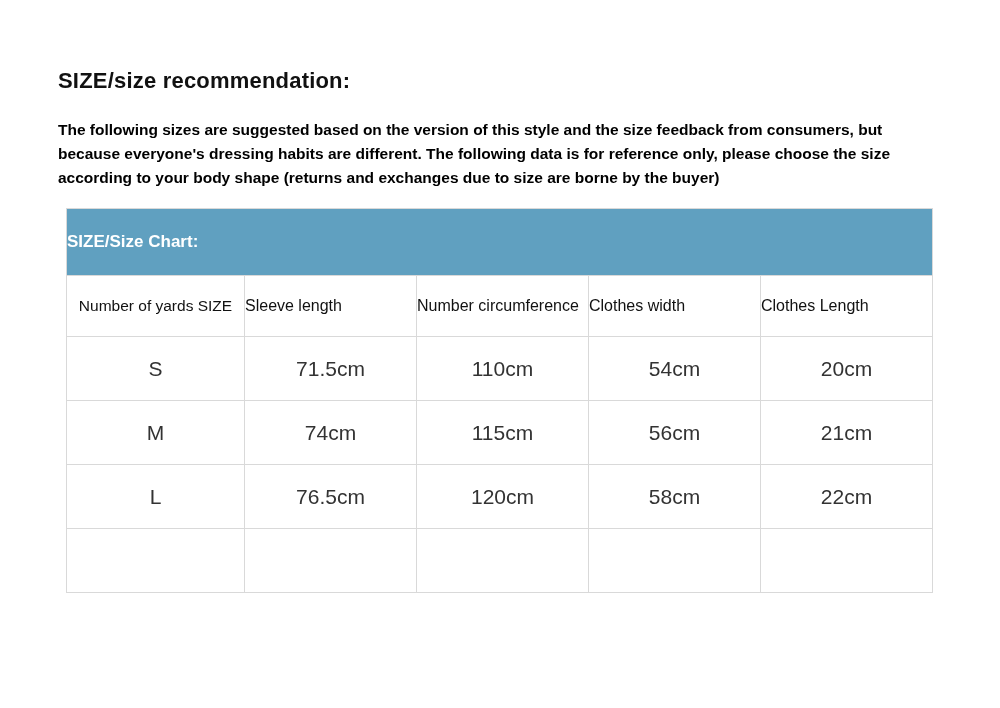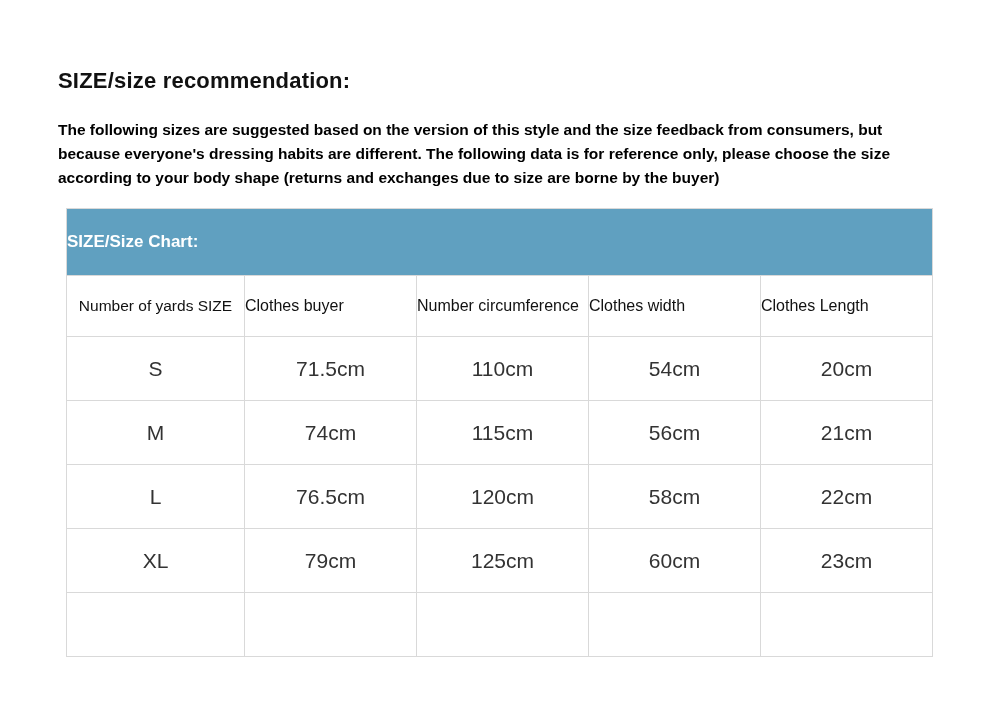--- a/index.html
+++ b/index.html
@@ -122,21 +122,21 @@
           <col class="col3">
           <col class="col4">
           <col class="col5">
       </colgroup>
       <tbody>
         <tr class="chart-title-row">
           <td colspan="5" class="chart-title">SIZE/Size Chart:</td>
         </tr>
         <tr class="head-row">
           <td class="head-cell first">Number of yards SIZE</td>
-          <td class="head-cell">Clothes buyer</td>
+          <td class="head-cell">Sleeve length</td>
           <td class="head-cell">Number circumference</td>
           <td class="head-cell">Clothes width</td>
           <td class="head-cell">Clothes Length</td>
         </tr>
 
         <tr class="data-row">
           <td class="data-cell">S</td>
           <td class="data-cell">71.5cm</td>
           <td class="data-cell">110cm</td>
           <td class="data-cell">54cm</td>
@@ -152,27 +152,20 @@
         </tr>
 
         <tr class="data-row">
           <td class="data-cell">L</td>
           <td class="data-cell">76.5cm</td>
           <td class="data-cell">120cm</td>
           <td class="data-cell">58cm</td>
           <td class="data-cell">22cm</td>
         </tr>
 
-        <tr class="data-row">
-          <td class="data-cell">XL</td>
-          <td class="data-cell">79cm</td>
-          <td class="data-cell">125cm</td>
-          <td class="data-cell">60cm</td>
-          <td class="data-cell">23cm</td>
-        </tr>
 
         <tr class="empty-row">
           <td class="data-cell"></td>
           <td class="data-cell"></td>
           <td class="data-cell"></td>
           <td class="data-cell"></td>
           <td class="data-cell"></td>
         </tr>
       </tbody>
     </table>

